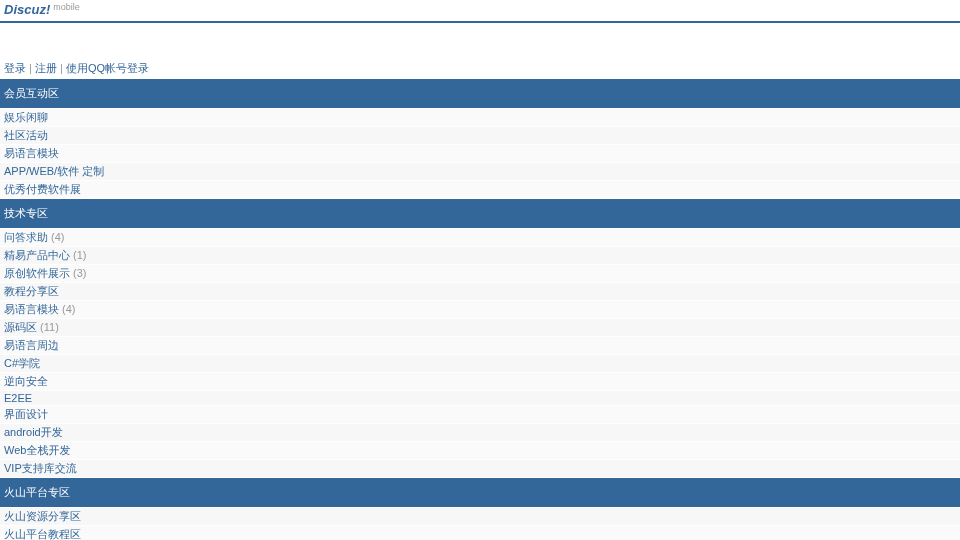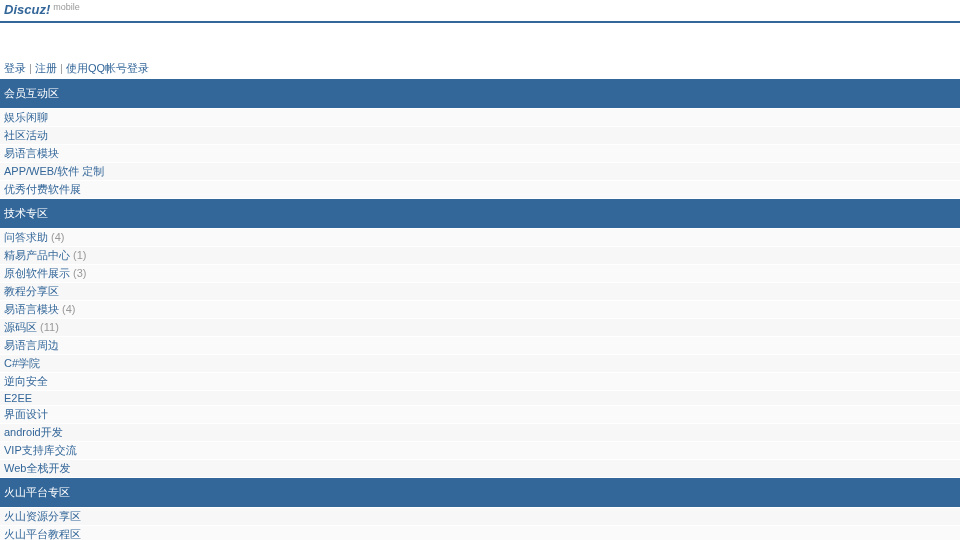--- a/index.html
+++ b/index.html
@@ -47,19 +47,19 @@
     <div class="item"><a href="#">原创软件展示</a><span class="count"> (3)</span></div>
     <div class="item"><a href="#">教程分享区</a></div>
     <div class="item"><a href="#">易语言模块</a><span class="count"> (4)</span></div>
     <div class="item"><a href="#">源码区</a><span class="count"> (11)</span></div>
     <div class="item"><a href="#">易语言周边</a></div>
     <div class="item"><a href="#">C#学院</a></div>
     <div class="item"><a href="#">逆向安全</a></div>
     <div class="item"><a href="#">E2EE</a></div>
     <div class="item"><a href="#">界面设计</a></div>
     <div class="item"><a href="#">android开发</a></div>
+    <div class="item"><a href="#">Web全栈开发</a></div>
     <div class="item"><a href="#">VIP支持库交流</a></div>
-    <div class="item"><a href="#">Web全栈开发</a></div>
     <div class="section-header">火山平台专区</div>
     <div class="item"><a href="#">火山资源分享区</a></div>
     <div class="item"><a href="#">火山平台教程区</a></div>
     <div class="section-header">站务管理区</div>
   </div>
 
 </body></html>

